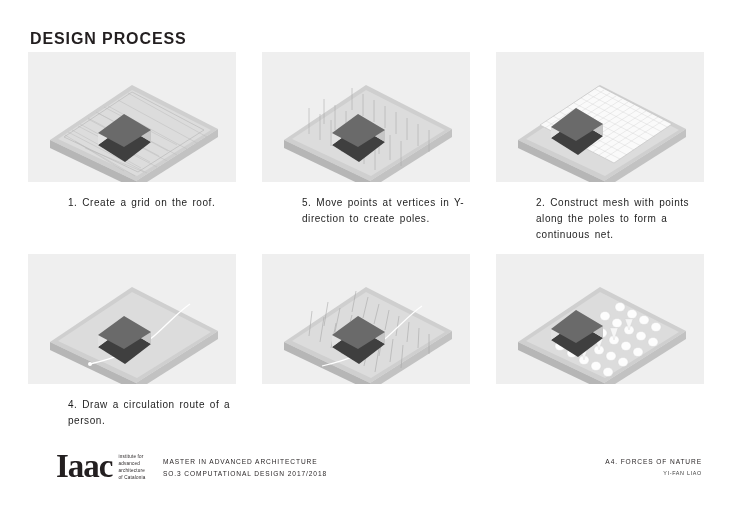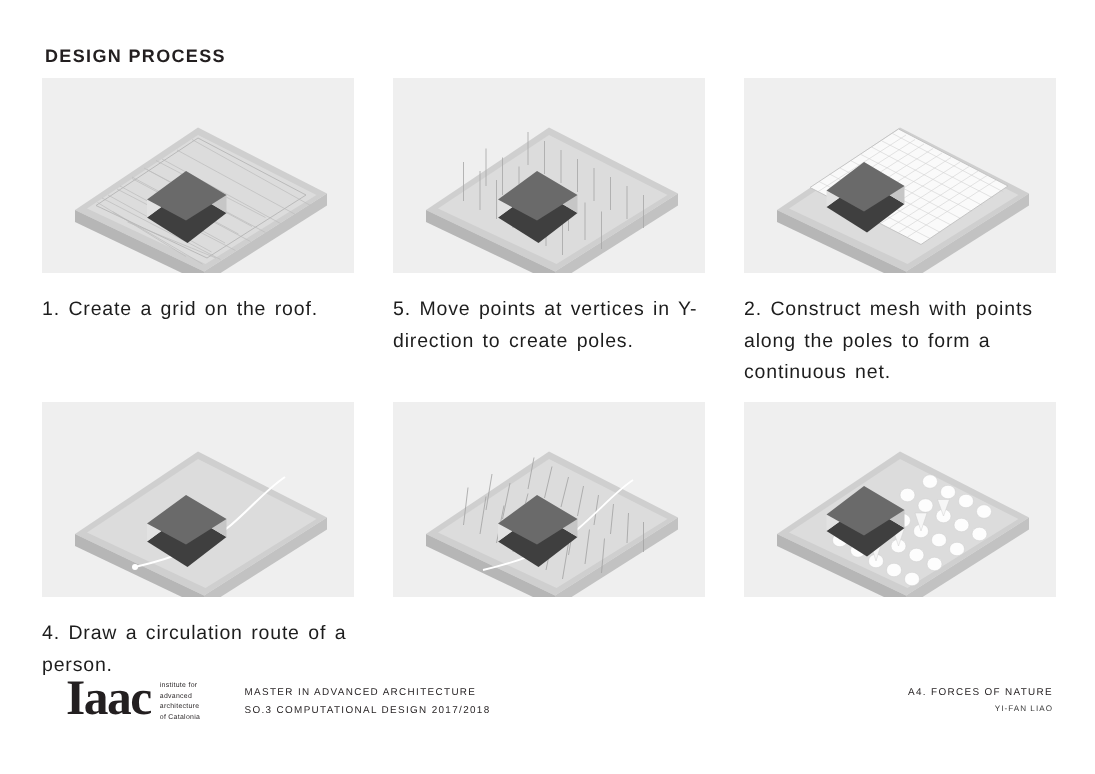--- a/index.html
+++ b/index.html
@@ -18,21 +18,21 @@
   .page {
     position: relative;
     width: 730px;
     height: 516px;
     box-sizing: border-box;
   }
   .title {
     position: absolute;
     left: 30px;
     top: 30px;
-    font-size: 12px;
+    font-size: 16px;
     font-weight: bold;
     letter-spacing: 0.9px;
     color: #231f20;
   }
 
   
   .steps {
     position: absolute;
     left: 28px;
     top: 52px;
@@ -46,39 +46,40 @@
   .figure {
     width: 208px;
     height: 130px;
     position: relative;
     overflow: hidden;
     background: linear-gradient(180deg, #f2f2f2 0%, #ededed 100%);
   }
   .figure svg { display: block; }
   .caption {
     margin-top: 13px;
-    font-size: 13px;
+    font-size: 10px;
     line-height: 1.62;
     letter-spacing: 0.55px;
     color: #1d1d1d;
     word-spacing: 1.5px;
     min-height: 42px;
+    margin-left: 40px;
   }
 
   
   .footer {
     position: absolute;
     left: 0;
     right: 0;
     bottom: 26px;
     height: 40px;
   }
   .logo {
     position: absolute;
-    left: 44px;
+    left: 56px;
     top: 0px;
     display: flex;
     align-items: center;
     gap: 6px;
   }
   .logo-mark {
     font-family: "Liberation Serif", serif;
     font-size: 33px;
     font-weight: bold;
     letter-spacing: -1px;

